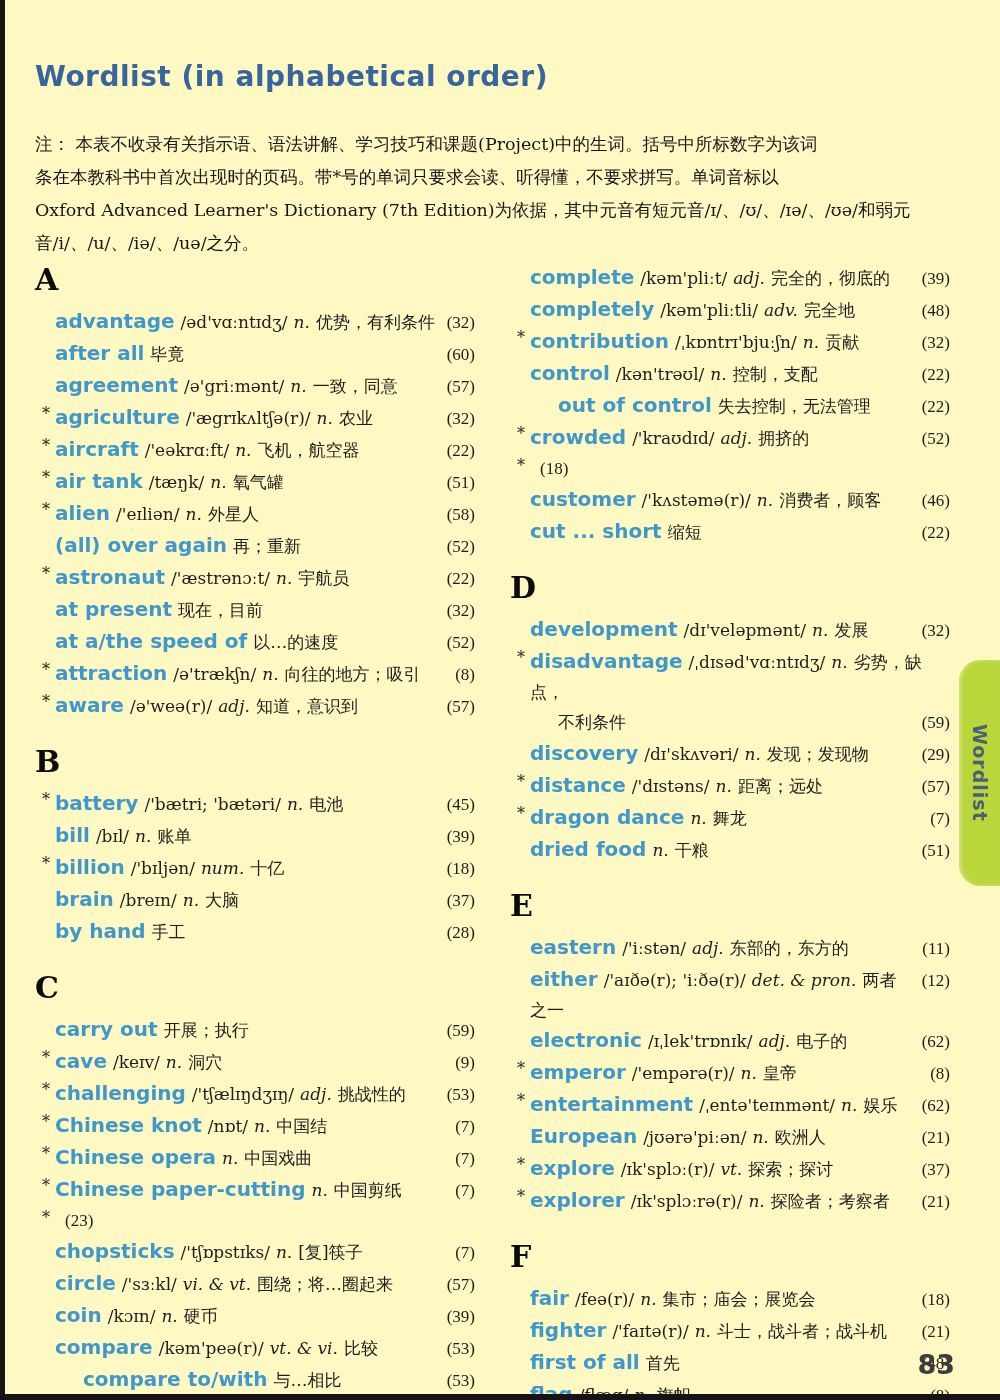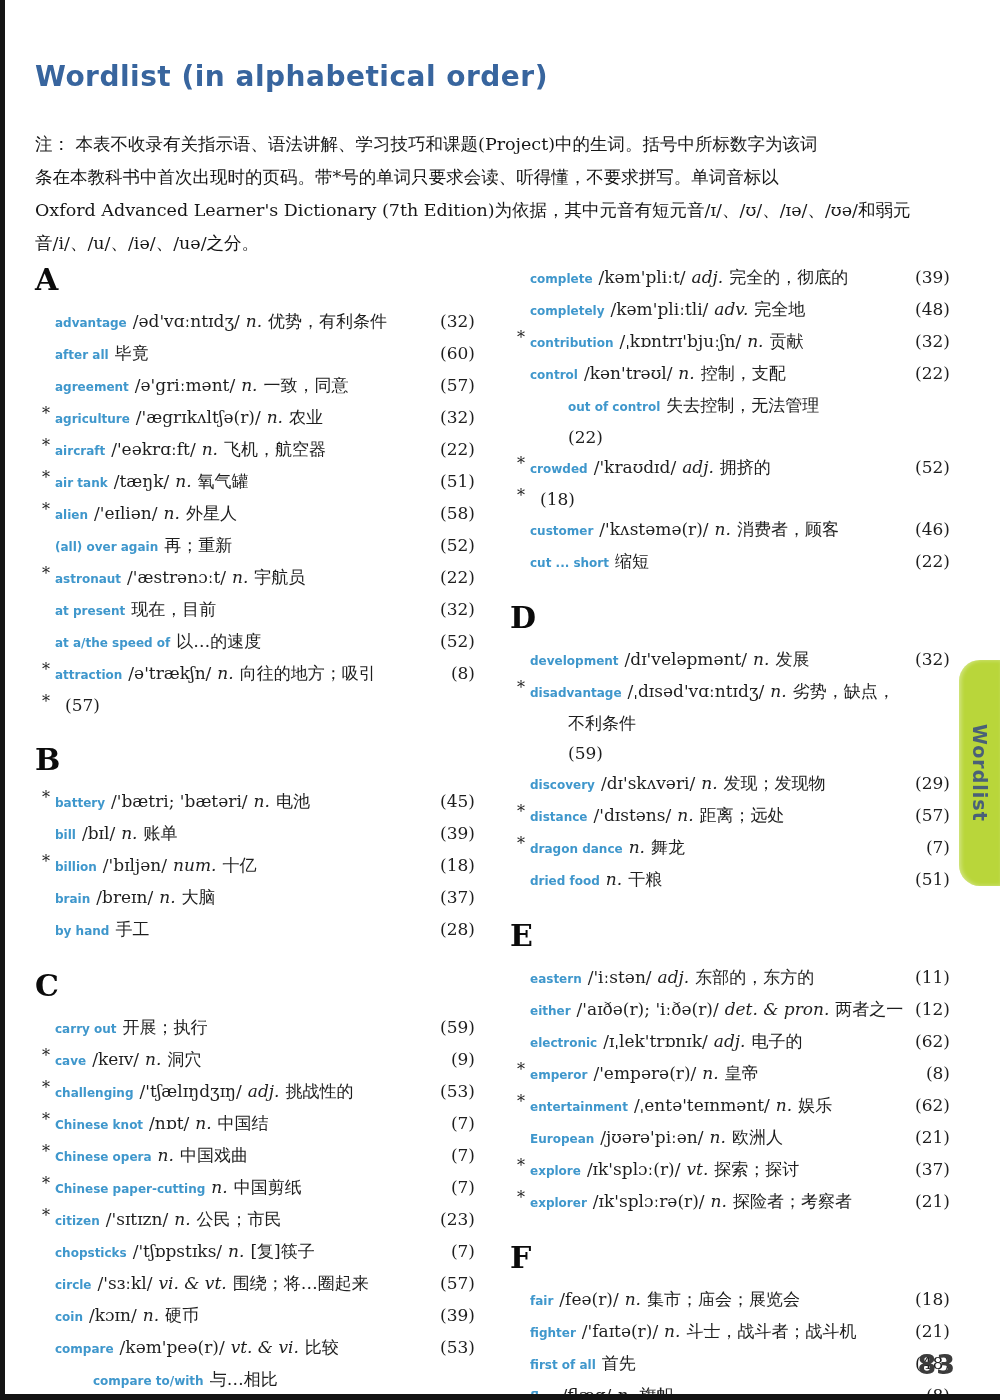--- a/index.html
+++ b/index.html
@@ -1,18 +1,18 @@
 <!DOCTYPE html>
 <html><head>
 <meta charset="utf-8">
 <style>
   html,body { margin:0; padding:0; background:#e8e8e6; }
   .sheet {
     position:relative; width:1000px; height:1400px; margin:0 auto;
-    background:#ffffff; overflow:hidden; box-sizing:border-box;
+    background:#fef9c3; overflow:hidden; box-sizing:border-box;
     border-left:5px solid #141414; border-bottom:6px solid #141414;
     font-family:"DejaVu Serif","Liberation Serif",serif; color:#1e1e1e;
   }
   .title {
     position:absolute; left:30px; top:60px;
     font-family:"DejaVu Sans","Liberation Sans",sans-serif;
     font-weight:bold; font-size:28px; color:#38659e; letter-spacing:0.5px;
   }
   .note { position:absolute; left:30px; top:128px; width:930px;
     font-size:17.5px; line-height:33px; color:#161616; }
@@ -22,30 +22,30 @@
   .sec-header {
     font-size:30px; font-weight:bold; color:#0b0b0b;
     margin:22px 0 8px 0; line-height:36px;
     font-family:"DejaVu Serif","Liberation Serif",serif;
   }
   .col .sec-header:first-child { margin-top:0; }
   .entry {
     display:flex; justify-content:space-between; align-items:baseline;
     line-height:30px; font-size:17px; padding-left:20px; position:relative;
   }
-  .entry.indent { padding-left:48px;flex-direction:column; }
+  .entry.indent { padding-left:48px; }
   .entry .star { position:absolute; left:7px; top:-3px; font-size:16px; color:#222; }
   .entry .text { min-width:0; }
   .entry .word {
     font-family:"DejaVu Sans","Liberation Sans",sans-serif;
-    font-weight:bold; font-size:12px; color:#3f97cc; margin-right:6px;
+    font-weight:bold; font-size:20px; color:#3f97cc; margin-right:6px;
   }
   .entry .phon { margin-right:6px; }
   .entry .pos { font-style:italic; margin-right:6px; }
-  .entry .page { margin-left:10px; white-space:nowrap; }
+  .entry .page { margin-left:10px; white-space:nowrap;font-family:Liberation Serif, serif; }
   .side-tab {
     position:absolute; right:0; top:660px; width:41px; height:226px;
     background:#b9d63a; border-radius:21px 0 0 21px;
     display:flex; align-items:center; justify-content:center;
     box-shadow:inset 2px 0 4px rgba(255,255,255,0.4);
   }
   .side-tab .tab-label {
     writing-mode:vertical-rl;
     font-family:"DejaVu Sans","Liberation Sans",sans-serif;
     font-weight:bold; font-size:19px; color:#4a6078; letter-spacing:1px;
@@ -121,20 +121,21 @@
           <span class="text"><span class="word">at a/the speed of</span><span class="def">以…的速度</span></span>
           <span class="page">(52)</span>
         </div>
         <div class="entry">
           <span class="star">*</span>
           <span class="text"><span class="word">attraction</span><span class="phon">/ə'trækʃn/</span><span class="pos">n.</span><span class="def">向往的地方；吸引</span></span>
           <span class="page">(8)</span>
         </div>
         <div class="entry">
           <span class="star">*</span>
+          <span class="text"><span class="word">aware</span><span class="phon">/ə'weə(r)/</span><span class="pos">adj.</span><span class="def">知道，意识到</span></span>
           <span class="page">(57)</span>
         </div>
         <div class="sec-header">B</div>
         <div class="entry">
           <span class="star">*</span>
           <span class="text"><span class="word">battery</span><span class="phon">/'bætri; 'bætəri/</span><span class="pos">n.</span><span class="def">电池</span></span>
           <span class="page">(45)</span>
         </div>
         <div class="entry">
           <span class="text"><span class="word">bill</span><span class="phon">/bɪl/</span><span class="pos">n.</span><span class="def">账单</span></span>
@@ -178,21 +179,20 @@
           <span class="text"><span class="word">Chinese opera</span><span class="pos">n.</span><span class="def">中国戏曲</span></span>
           <span class="page">(7)</span>
         </div>
         <div class="entry">
           <span class="star">*</span>
           <span class="text"><span class="word">Chinese paper-cutting</span><span class="pos">n.</span><span class="def">中国剪纸</span></span>
           <span class="page">(7)</span>
         </div>
         <div class="entry">
           <span class="star">*</span>
-          <span class="text"><span class="word">citizen</span><span class="phon">/'sɪtɪzn/</span><span class="pos">n.</span><span class="def">公民；市民</span></span>
           <span class="page">(23)</span>
         </div>
         <div class="entry">
           <span class="text"><span class="word">chopsticks</span><span class="phon">/'tʃɒpstɪks/</span><span class="pos">n.</span><span class="def">[复]筷子</span></span>
           <span class="page">(7)</span>
         </div>
         <div class="entry">
           <span class="text"><span class="word">circle</span><span class="phon">/'sɜːkl/</span><span class="pos">vi. &amp; vt.</span><span class="def">围绕；将…圈起来</span></span>
           <span class="page">(57)</span>
         </div>

